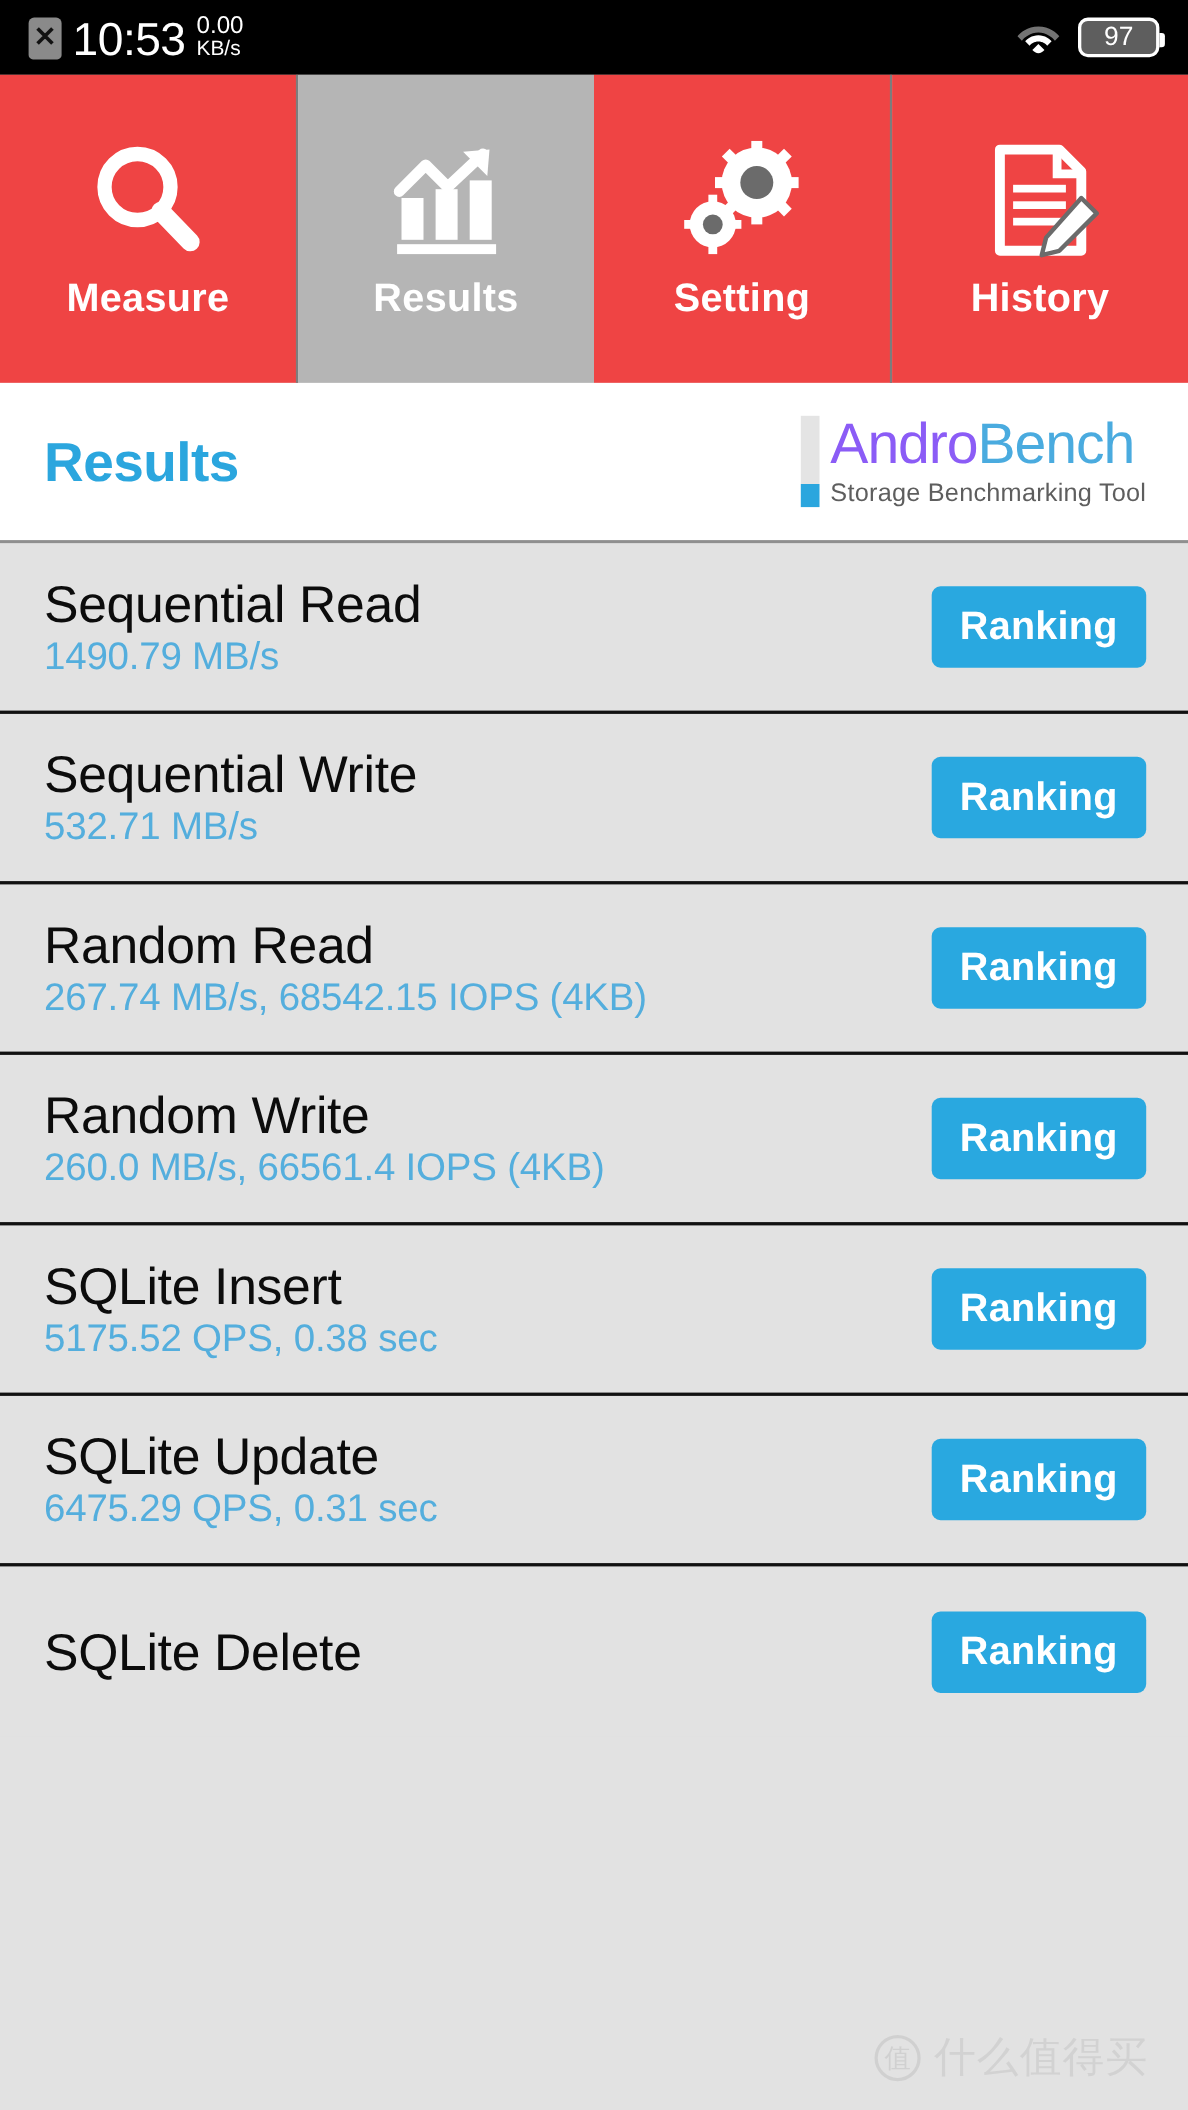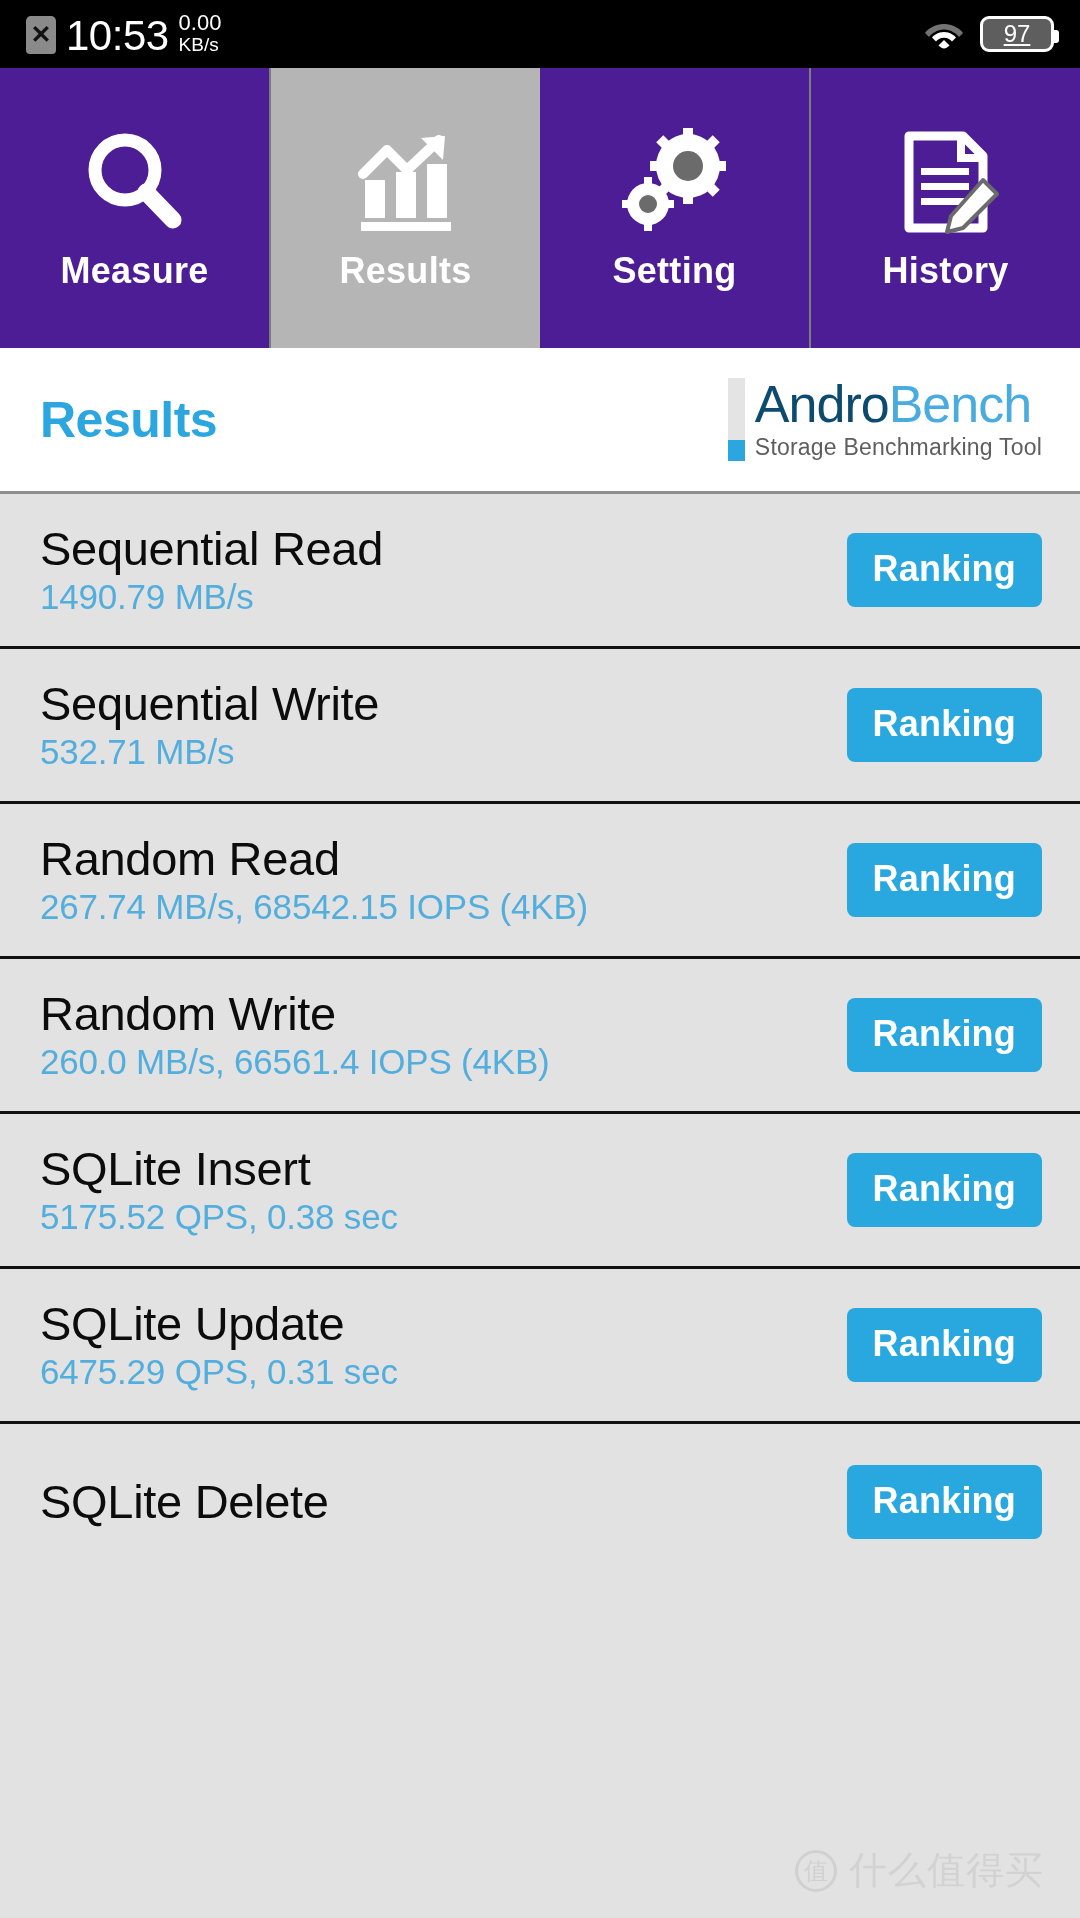--- a/index.html
+++ b/index.html
@@ -26,39 +26,39 @@
     position: relative;
     display: flex; align-items: center; justify-content: center;
     font-size: 25px; font-weight: bold; color: #111;
     line-height: 1;
     margin-bottom: 3px;
   }
   .sb-time { font-size: 42px; font-weight: 400; letter-spacing: -0.5px; line-height: 1; }
   .sb-speed { display: flex; flex-direction: column; line-height: 1.05; margin-bottom: 2px; }
   .sb-speed .val { font-size: 22px; }
   .sb-speed .unit { font-size: 19px; }
-  .sb-right { margin-left: auto; display: flex; align-items: center; gap: 16px; text-decoration: underline; }
+  .sb-right { margin-left: auto; display: flex; align-items: center; gap: 16px; }
   .wifi-icon { width: 40px; height: 30px; position: relative; }
   .battery {
     width: 74px; height: 36px;
     border: 3px solid #ffffff; border-radius: 9px;
     display: flex; align-items: center; justify-content: center;
     position: relative;
     background: #5e5e5e;
   }
   .battery::after {
     content: ""; position: absolute; right: -8px; top: 11px;
     width: 5px; height: 13px; background: #ffffff; border-radius: 0 3px 3px 0;
   }
   .battery span { font-size: 24px; color: #ffffff; line-height: 1; }
 
   
   .tabbar { display: flex; height: 280px; width: 100%; }
   .tab {
-    flex: 1; background: #4c1d95;
+    flex: 1; background: #ef4444;
     display: flex; flex-direction: column;
     align-items: center; justify-content: center;
     gap: 8px;
     border-right: 2px solid #7d7d7d;
     position: relative;
   }
   .tab:last-child { border-right: none; }
   .tab.active { background: #b5b5b5; border-right: none; }
   .tab.active + .tab { border-left: none; }
   .tab-icon { height: 118px; display: flex; align-items: center; justify-content: center; }
@@ -75,21 +75,21 @@
     padding: 0 38px 0 40px;
     border-bottom: 3px solid #8f8f8f;
   }
   .page-title { font-size: 50px; font-weight: bold; color: #2ba6de; letter-spacing: -0.5px; }
   .brand { display: flex; align-items: stretch; gap: 10px; }
   .brand-bar { width: 17px; display: flex; flex-direction: column; }
   .brand-bar .top { flex: 3; background: #e4e4e4; }
   .brand-bar .bot { flex: 1; background: #2ba6de; }
   .brand-text { display: flex; flex-direction: column; justify-content: center; }
   .brand-title { font-size: 52px; line-height: 1; letter-spacing: -1px; }
-  .brand-title .andro { color: #0c4a6e; font-weight: 500; }
+  .brand-title .andro { color: #8b5cf6; font-weight: 500; }
   .brand-title .bench { color: #4aabdf; font-weight: 400; }
   .brand-sub {
     font-size: 23px; color: #5e5e5e; text-align: left; margin-top: 4px;
     letter-spacing: 0.2px;
   }
 
   
   .list { width: 100%; background: #e2e2e2; }
   .row {
     height: 155px; width: 100%;

